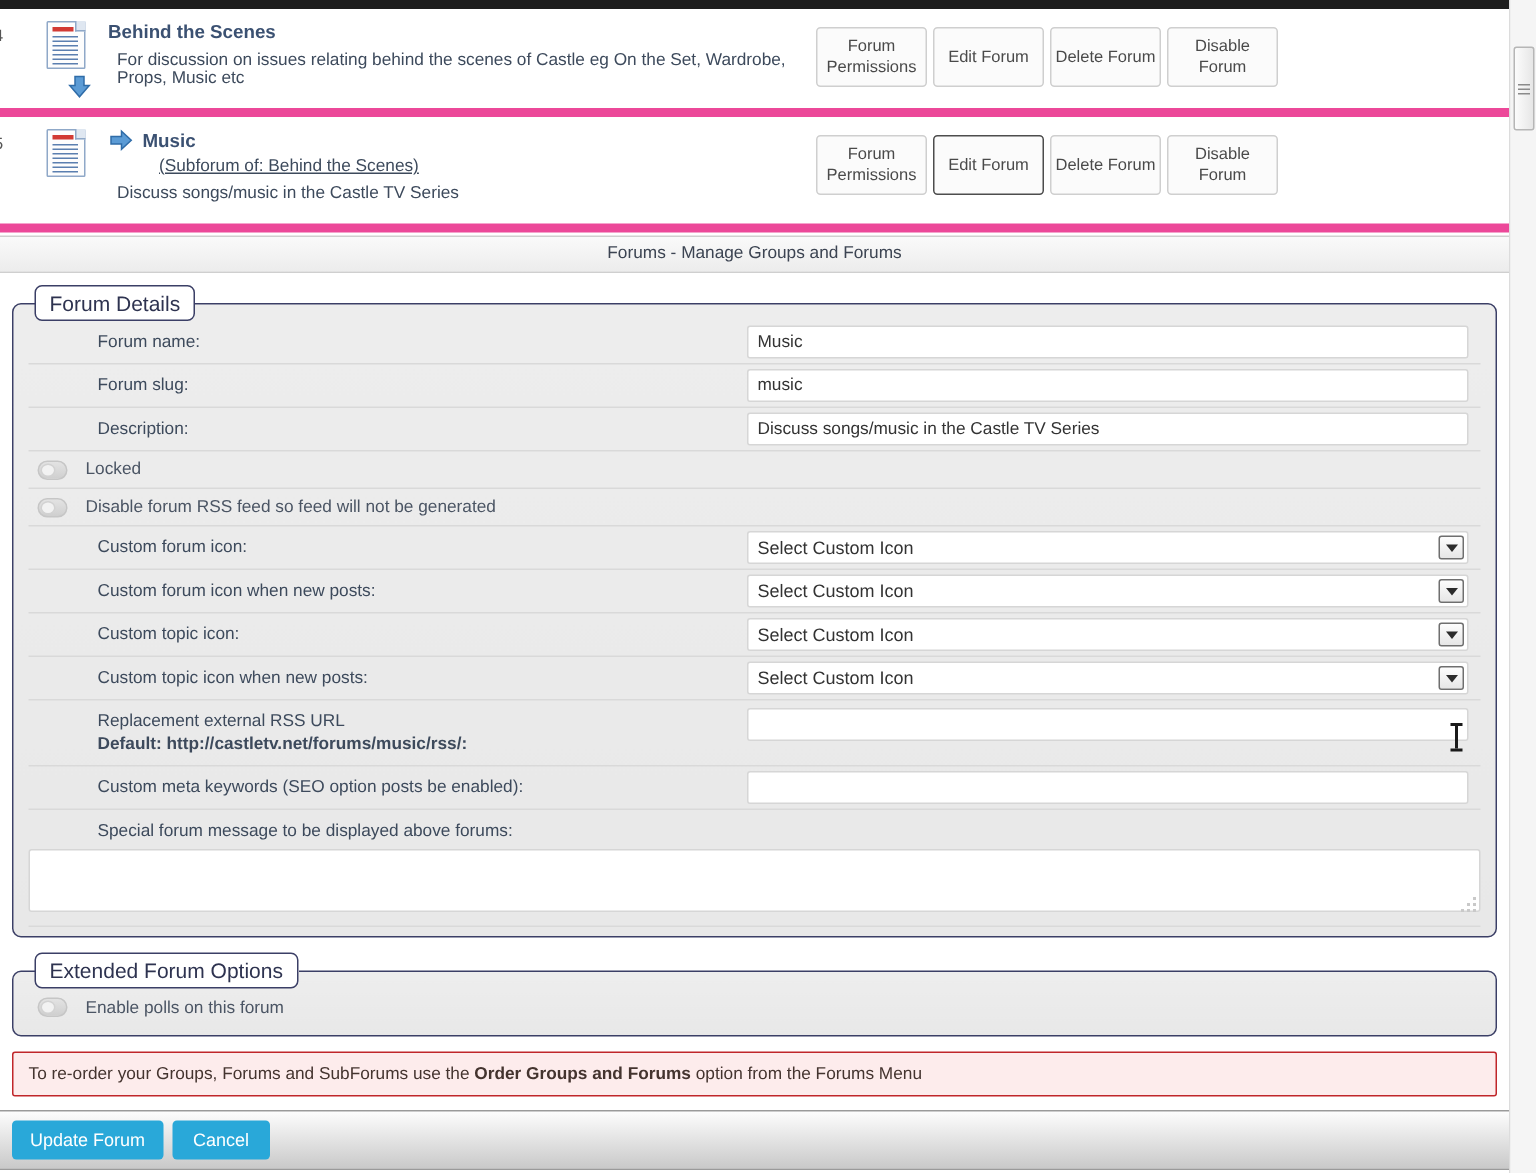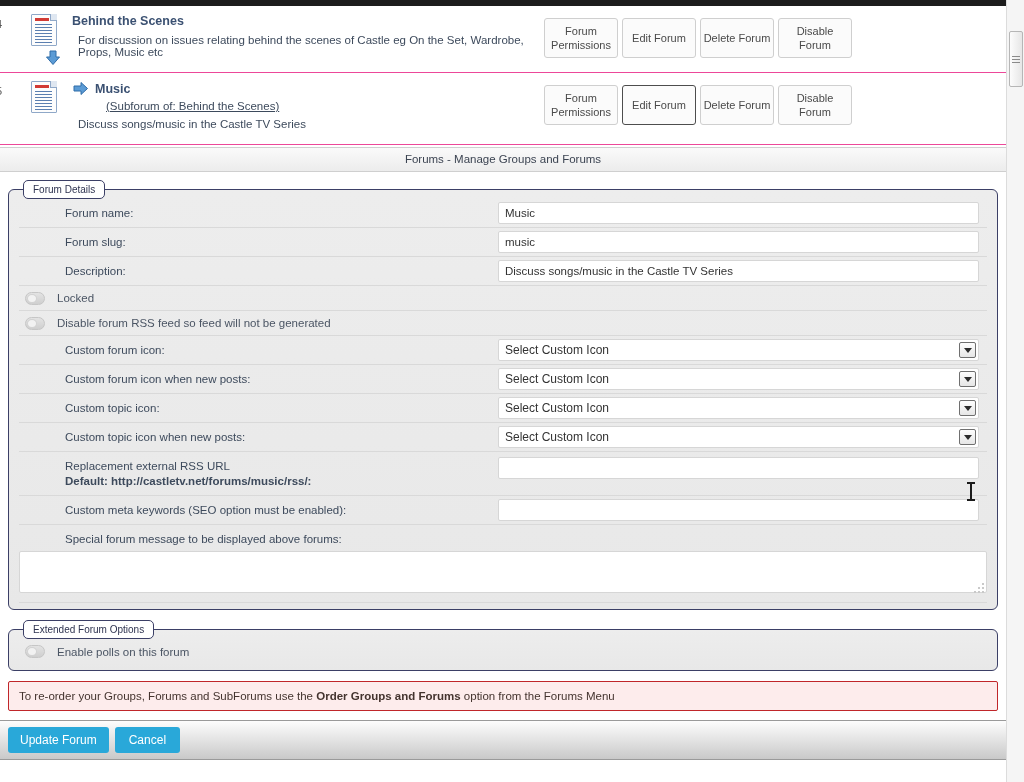--- a/index.html
+++ b/index.html
@@ -28,21 +28,21 @@
   .viewport {
     position:absolute; top:6px; left:0; width:1006px; height:776px;
     background:#ffffff; overflow:hidden;
   }
 
   
   .forum-row {
     position:relative;
     display:flex; align-items:flex-start;
     padding: 6px 0 8px 0;
-    border-bottom: 1px solid #ec4899;
+    border-bottom: 6px solid #ec4899;
     min-height: 56px;
   }
   .row-num {
     width: 22px; flex:0 0 22px;
     font-size: 11px; color:#555;
     padding-top: 6px; padding-left: 0px;
     margin-left: -4px;
   }
   .row-icon {
     flex: 0 0 52px; width:52px;
@@ -112,21 +112,21 @@
   .form-wrap { padding: 8px 8px 0 8px; }
 
   fieldset.box {
     border:1px solid #3b3f66; border-radius:6px;
     margin:0 0 10px 0; padding:0 10px 6px 10px;
     background: linear-gradient(#ededed, #e8e8e8);
   }
   fieldset.box > legend {
     border:1px solid #3b3f66; border-radius:5px;
     background:#ffffff; color:#2e3350;
-    font-size:10px; padding:3px 9px; margin-left:4px;
+    font-size:14px; padding:3px 9px; margin-left:4px;
   }
 
   .frow {
     display:flex; align-items:center;
     border-bottom:1px solid #d9d9d9;
     min-height:28px; padding:3px 0;
   }
   .frow:last-child { border-bottom:none; }
   .flabel { flex:0 0 435px; font-size:11.5px; color:#3d4a5c; padding-left:2px;margin-left:44px; }
   .flabel .bold { font-weight:bold; }
@@ -423,21 +423,21 @@
           <div class="flabel">
             <div>Replacement external RSS URL</div>
             <div class="bold">Default: http://castletv.net/forums/music/rss/:</div>
           </div>
           <div class="fctl">
             <input class="txt" type="text" value="" style="">
           </div>
         </div>
 
         <div class="frow">
-          <div class="flabel">Custom meta keywords (SEO option must be enabled):</div>
+          <div class="flabel">Custom meta keywords (SEO option posts be enabled):</div>
           <div class="fctl">
             <input class="txt" type="text" value="" style="">
           </div>
         </div>
 
         <div class="srow msg">
           <div class="flabel">Special forum message to be displayed above forums:</div>
           <div class="ta-wrap">
             <textarea class="ta" style=""></textarea>
             <span class="ta-grip">

